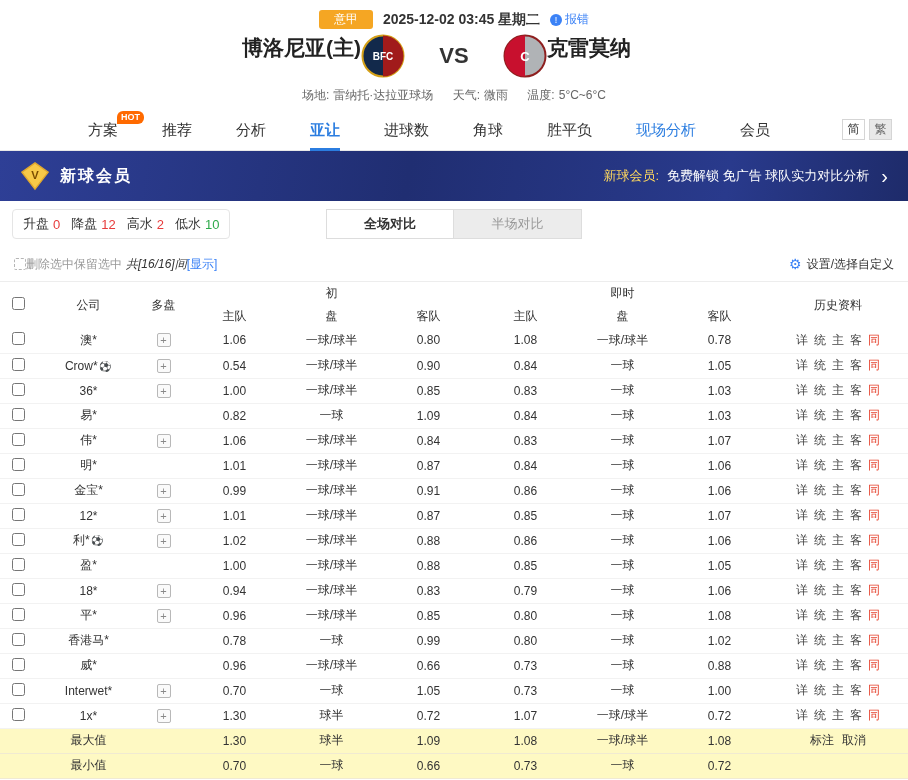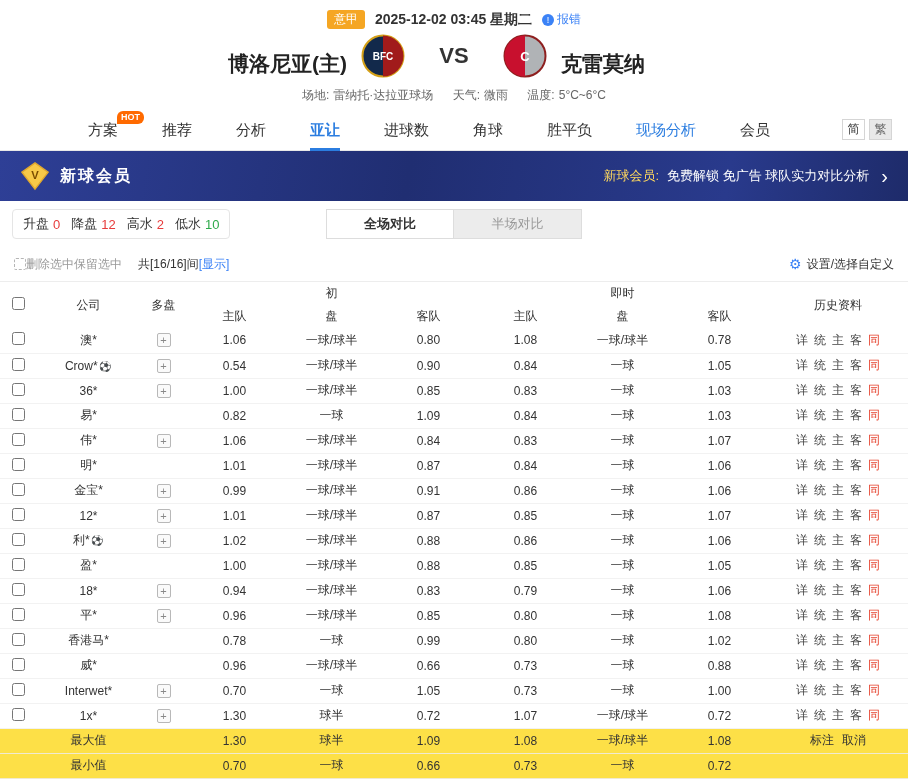--- a/index.html
+++ b/index.html
@@ -3,26 +3,26 @@
 <meta charset="utf-8">
 <style>
   * { box-sizing: border-box; margin: 0; padding: 0; }
   html,body { width:908px; height:780px; overflow:hidden; background:#fff;
     font-family:"Liberation Sans","DejaVu Sans",sans-serif; }
   a { text-decoration:none; cursor:pointer; }
 
   
   .match-header { height:108px; background:#fff; }
   .match-top { display:flex; justify-content:center; align-items:center; gap:10px; padding-top:10px; }
-  .league-badge { background:#f5a623; color:#fff; padding:1px 7px; border-radius:3px; font-size:12px; }
+  .league-badge { background:#f5a623; color:#fff; padding:1px 15px; border-radius:3px; font-size:12px; }
   .match-date { font-weight:bold; color:#333; font-size:14px; }
   .report-error { color:#3b82f6; font-size:12px; display:inline-flex; align-items:center; gap:3px; }
   .err-icon { width:12px; height:12px; border-radius:50%; background:#3b82f6; color:#fff; font-size:9px; line-height:12px; text-align:center; }
   .teams-row { display:flex; justify-content:center; align-items:center; margin-top:5px; }
-  .team { display:flex; align-items:flex-end; gap:14px; width:345px; }
+  .team { display:flex; align-items:flex-start; gap:0; width:345px; }
   .team.home { justify-content:flex-end; }
   .team.away { justify-content:flex-start; }
   .team-name { font-size:21px; font-weight:bold; color:#222; }
   .vs { width:98px; text-align:center; font-size:22px; font-weight:bold; color:#333; }
   .logo { width:44px; height:44px; display:block; }
   .match-info { text-align:center; font-size:12px; color:#666; margin-top:9px; }
   .match-info span { margin:0 2px; }
   .info-gap { margin-left:14px !important; }
 
   
@@ -54,36 +54,36 @@
   .stat-value.green { color:#2eaa4a; }
   .toggle-group { margin:0 auto; display:flex; }
   .toggle-btn { width:128px; height:30px; line-height:28px; text-align:center; font-size:13px; border:1px solid #ddd; cursor:pointer; }
   .toggle-btn.active { background:#fff; color:#333; font-weight:bold; }
   .toggle-btn.inactive { background:#ececec; color:#999; border-left:none; }
 
   
   .toolbar { height:35px; display:flex; align-items:center; padding:0 14px; border-bottom:1px solid #ededed; font-size:12px; color:#999; gap:0; }
   .select-icon { width:12px; height:12px; border:1px dashed #b5b5b5; display:inline-block; border-radius:2px; }
   .tool-link { color:#999; cursor:pointer; }
-  .tool-count { color:#333; margin-left:16px; }
+  .tool-count { color:#333; margin-left:4px;font-style:italic; }
   .tool-show { color:#3b82f6; cursor:pointer; }
   .toolbar-right { margin-left:auto; display:flex; align-items:center; gap:5px; color:#333; cursor:pointer; }
   .gear { color:#3b82f6; font-size:14px; }
 
   
   table { width:100%; border-collapse:collapse; table-layout:fixed; }
   thead th { font-weight:normal; font-size:12px; color:#333; height:23px; text-align:center; }
   tbody td { height:25px; font-size:12px; color:#333; text-align:center; border-bottom:1px solid #f2f2f2; white-space:nowrap; }
   input[type=checkbox] { width:13px; height:13px; cursor:pointer; }
   .company-name { cursor:pointer; color:#333; }
   .ball { font-size:10px; margin-left:2px; color:#222; }
   .multi-icon { display:inline-block; width:14px; height:14px; line-height:12px; border:1px solid #b8b8b8; border-radius:2px; color:#888; font-size:11px; cursor:pointer; background:#fafafa; }
   .hlink { margin:0 3px; color:#444; }
   .hlink.red { color:#e6432f; }
-  tr.extreme td { background:#fde047; border-bottom:1px solid #f0ead2; }
+  tr.extreme td { background:#fef9c3; border-bottom:1px solid #f0ead2; }
   .action-link { margin:2px 4px; color:#333; }
 </style>
 </head>
 <body>
 
 <div class="match-header">
   <div class="match-top">
     <span class="league-badge">意甲</span>
     <span class="match-date">2025-12-02 03:45 星期二</span>
     <a class="report-error">

